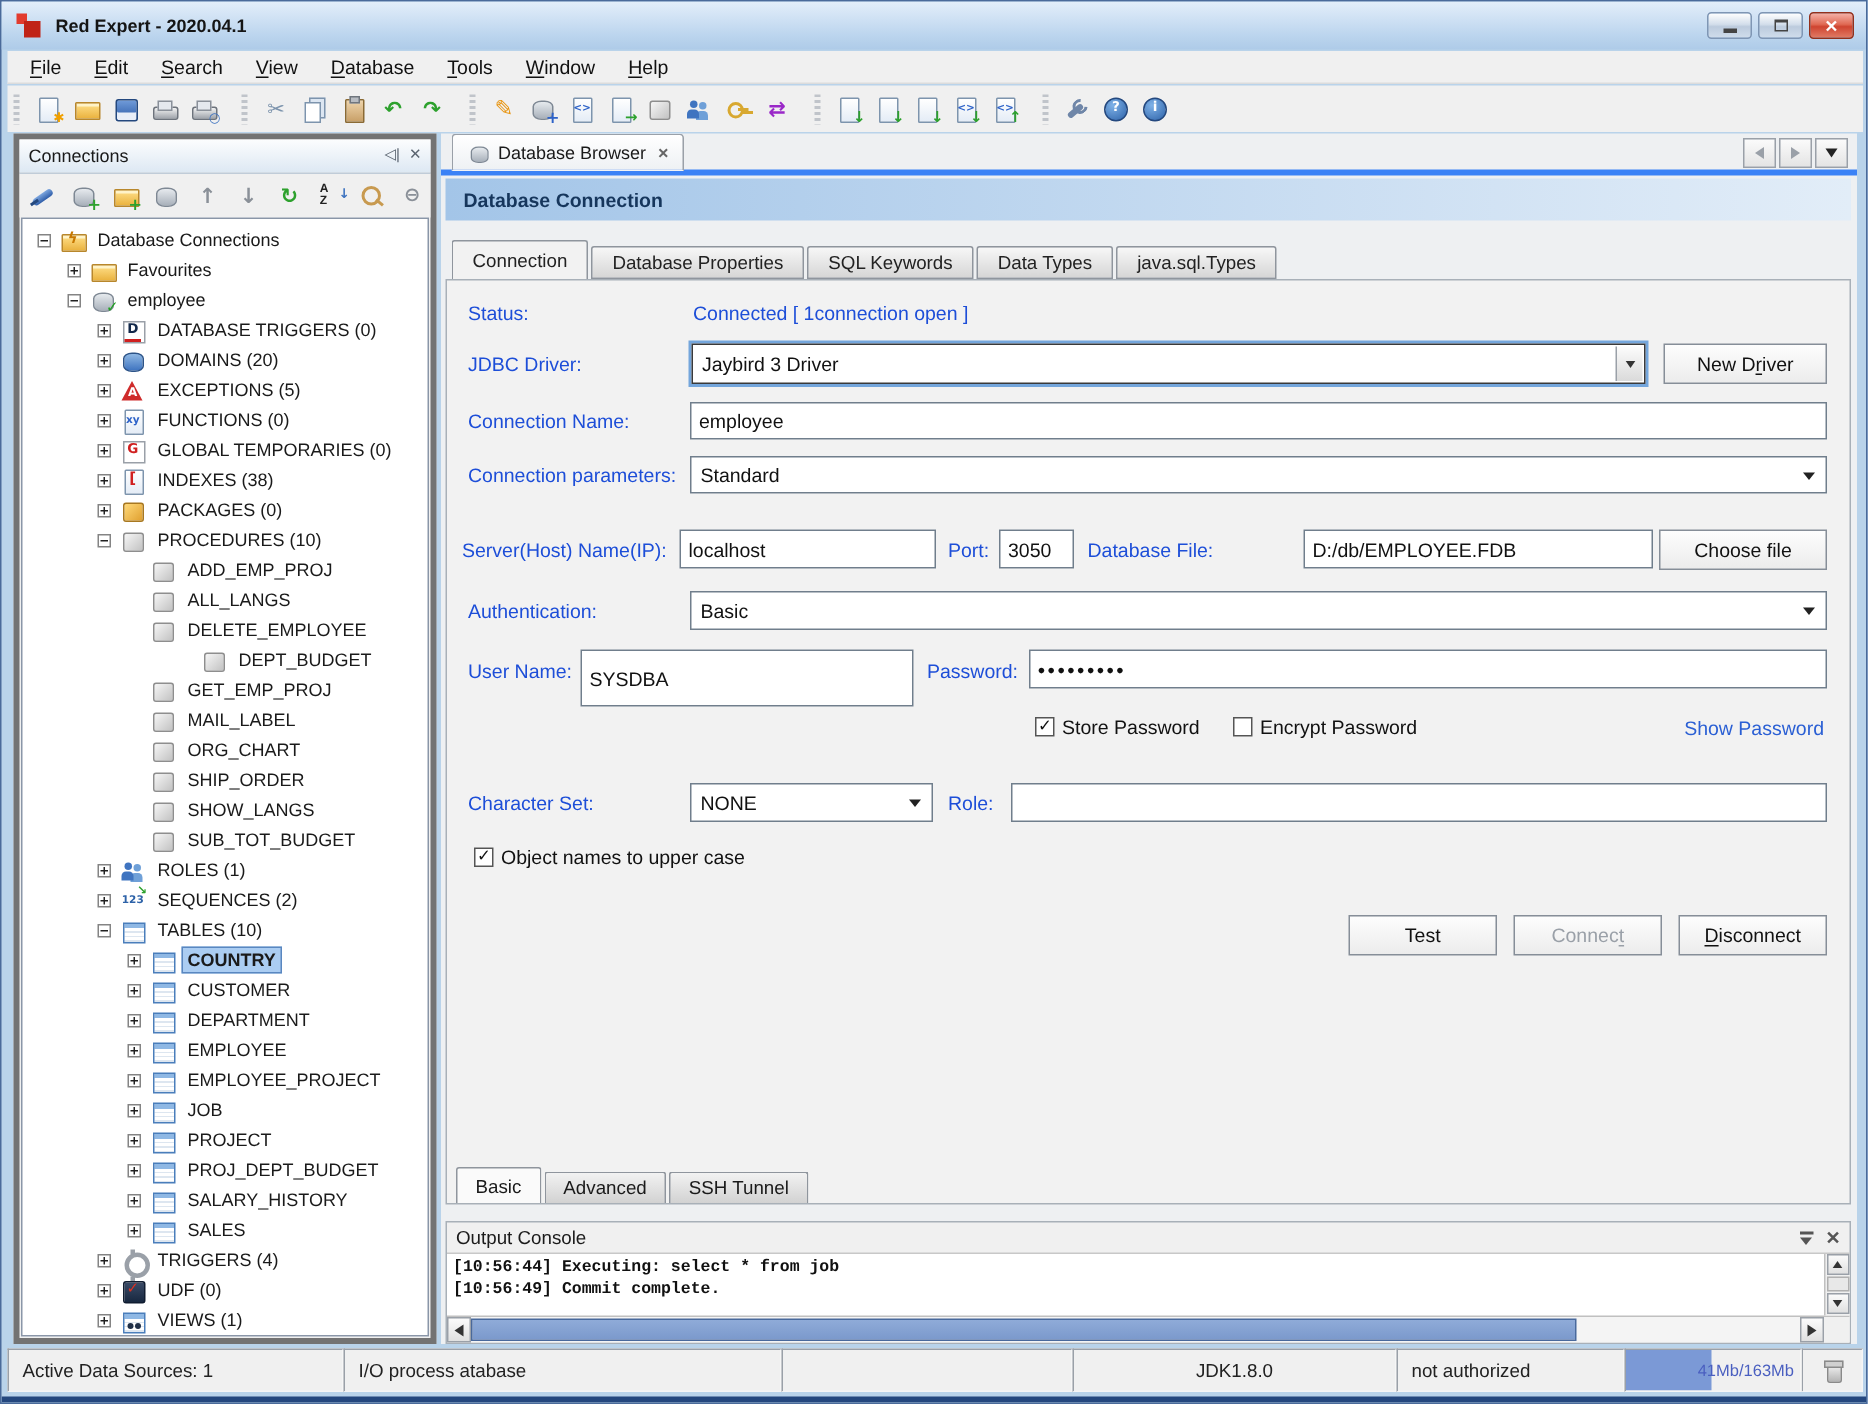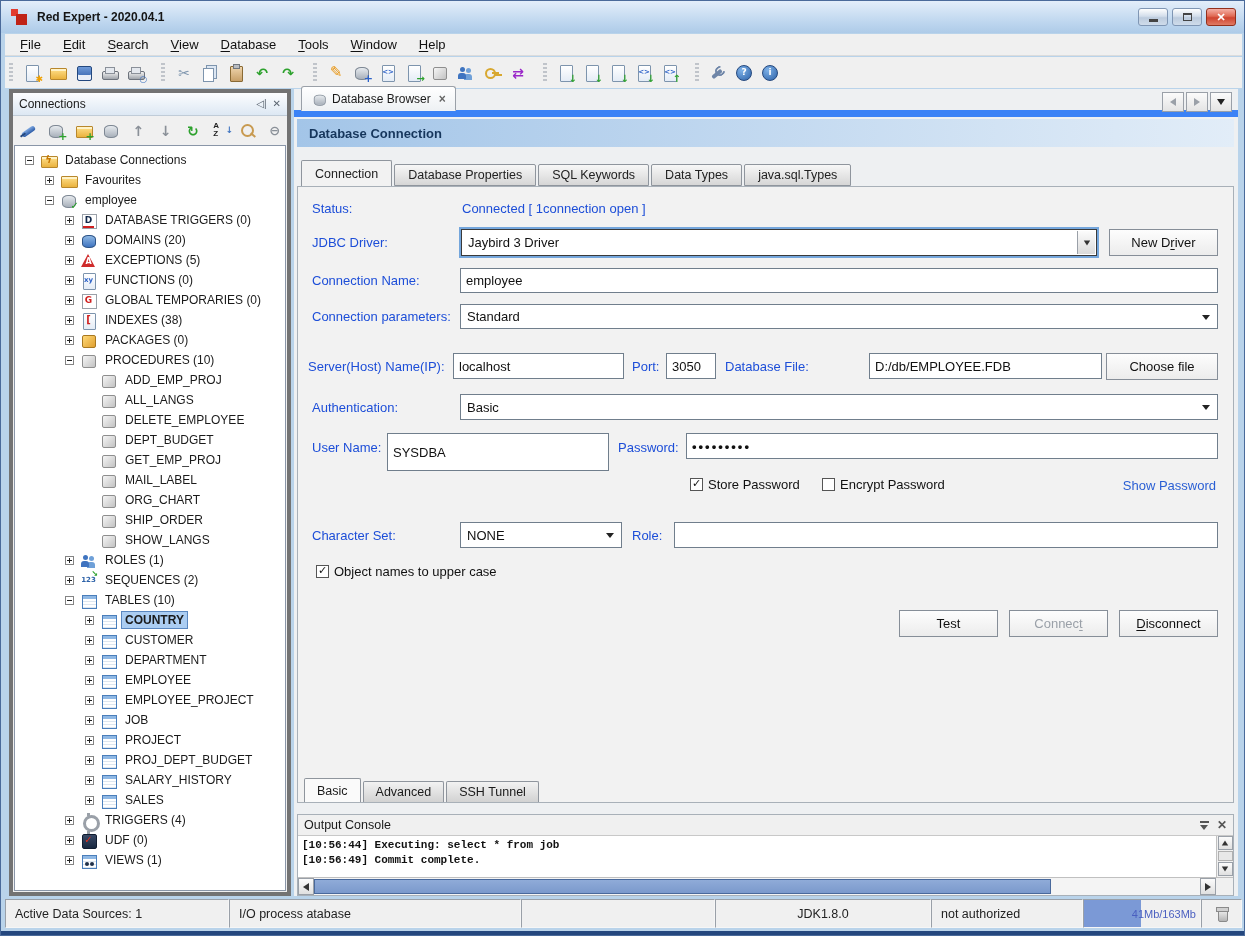--- a/index.html
+++ b/index.html
@@ -93,21 +93,21 @@
   .tg{position:relative;width:9px;height:9px;border:1px solid #848484;background:#fff;flex:none}
   .tg::before{content:'';position:absolute;left:1px;right:1px;top:3px;height:1px;background:#222}
   .tg.plus::after{content:'';position:absolute;top:1px;bottom:1px;left:3px;width:1px;background:#222}
   .tsp{width:9px;flex:none}
   .trow .ico{margin:0 4px 0 6px;width:17px;height:17px}
   .tlabel{padding:1px 3px;border:1px solid transparent}
   .tlabel.sel{background:#abcdf2;border-color:#5a87c0}
 
   
   .main{position:absolute;left:293px;top:88px;width:944px;height:807px;background:#eef0f2}
-  .doctabbar{position:absolute;left:0;top:0;right:0;height:28px;border-bottom:7px solid #3b82f6;display:flex;align-items:flex-end}
+  .doctabbar{position:absolute;left:0;top:0;right:0;height:28px;border-bottom:4px solid #3b82f6;display:flex;align-items:flex-end}
   .doctab{position:relative;margin:2px 0 -1px 7px;height:25px;display:flex;align-items:center;gap:6px;padding:0 9px;
      background:linear-gradient(#ffffff,#eef1f4);border:1px solid #9aa0a8;border-bottom:1px solid #f2f3f5;border-radius:3px 3px 0 0;font-size:12px}
   .doctab .ico{width:15px;height:15px;transform:scale(.85)}
   .closex{color:#666;font-size:12px;font-weight:bold;margin-left:2px}
   .tabnav{position:absolute;right:6px;top:3px;display:flex;gap:2px}
   .tabnav button{width:22px;height:20px;background:linear-gradient(#fbfbfb,#e4e4e4);border:1px solid #9aa0a8;display:flex;align-items:center;justify-content:center;padding:0}
   .tabnav .tri.down{border-top-color:#222}
   .sect-head{position:absolute;left:3px;top:30px;width:937px;height:28px;background:linear-gradient(90deg,#a3c5e8,#e2edf8);display:flex;align-items:center;padding-left:12px}
   .sect-head span{font-weight:bold;font-size:13px;color:#16365c}
   .tabstrip{position:absolute;left:3px;top:71px;width:937px;height:26px;display:flex;align-items:flex-end;padding-left:4px}
@@ -460,21 +460,21 @@
         <div class="trow" style="padding-left: 70px;">
           <span class="tsp"></span>
           <span class="ico ic-cube"></span>
           <span class="tlabel">ALL_LANGS</span>
         </div>
         <div class="trow" style="padding-left: 70px;">
           <span class="tsp"></span>
           <span class="ico ic-cube"></span>
           <span class="tlabel">DELETE_EMPLOYEE</span>
         </div>
-        <div class="trow" style="padding-left: 70px;">
+        <div class="trow" style="padding-left: 104px;">
           <span class="tsp"></span>
           <span class="ico ic-cube"></span>
           <span class="tlabel">DEPT_BUDGET</span>
         </div>
         <div class="trow" style="padding-left: 70px;">
           <span class="tsp"></span>
           <span class="ico ic-cube"></span>
           <span class="tlabel">GET_EMP_PROJ</span>
         </div>
         <div class="trow" style="padding-left: 70px;">
@@ -489,20 +489,25 @@
         </div>
         <div class="trow" style="padding-left: 70px;">
           <span class="tsp"></span>
           <span class="ico ic-cube"></span>
           <span class="tlabel">SHIP_ORDER</span>
         </div>
         <div class="trow" style="padding-left: 70px;">
           <span class="tsp"></span>
           <span class="ico ic-cube"></span>
           <span class="tlabel">SHOW_LANGS</span>
+        </div>
+        <div class="trow" style="padding-left: 70px;">
+          <span class="tsp"></span>
+          <span class="ico ic-cube"></span>
+          <span class="tlabel">SUB_TOT_BUDGET</span>
         </div>
         <div class="trow" style="padding-left: 50px;">
           <span class="tg plus"></span>
           <span class="ico ic-users"></span>
           <span class="tlabel">ROLES (1)</span>
         </div>
         <div class="trow" style="padding-left: 50px;">
           <span class="tg plus"></span>
           <span class="ico ">
             <span class="ovl op-c" style="color: rgb(45, 98, 168); font-size: 7px;">123</span>

